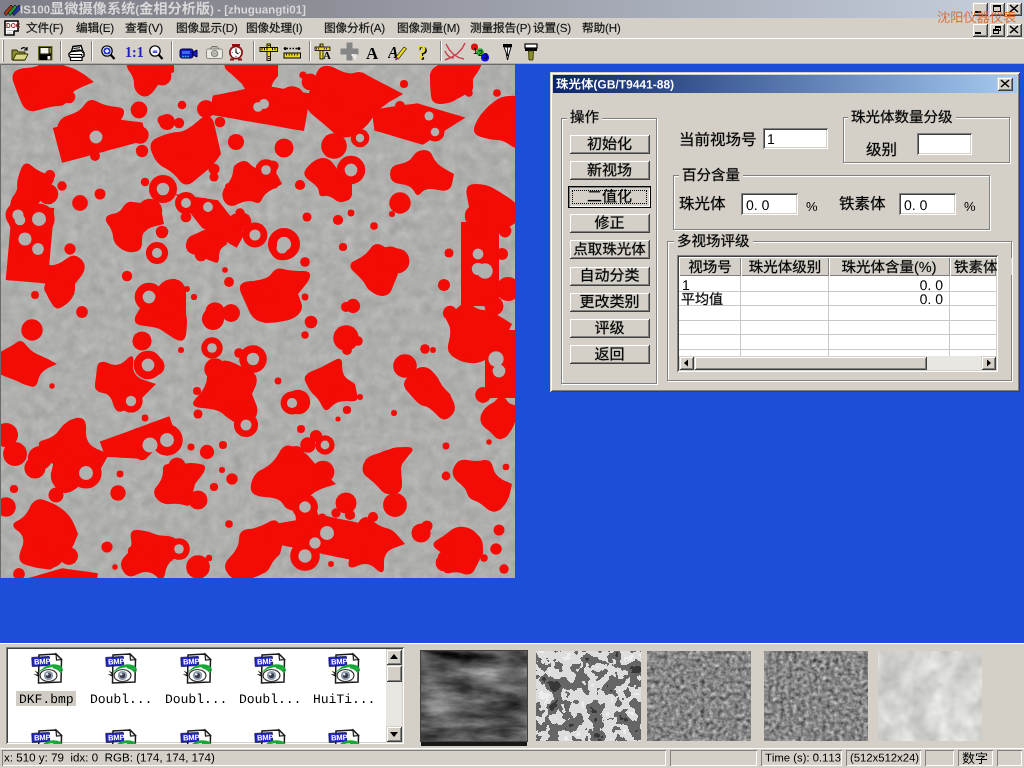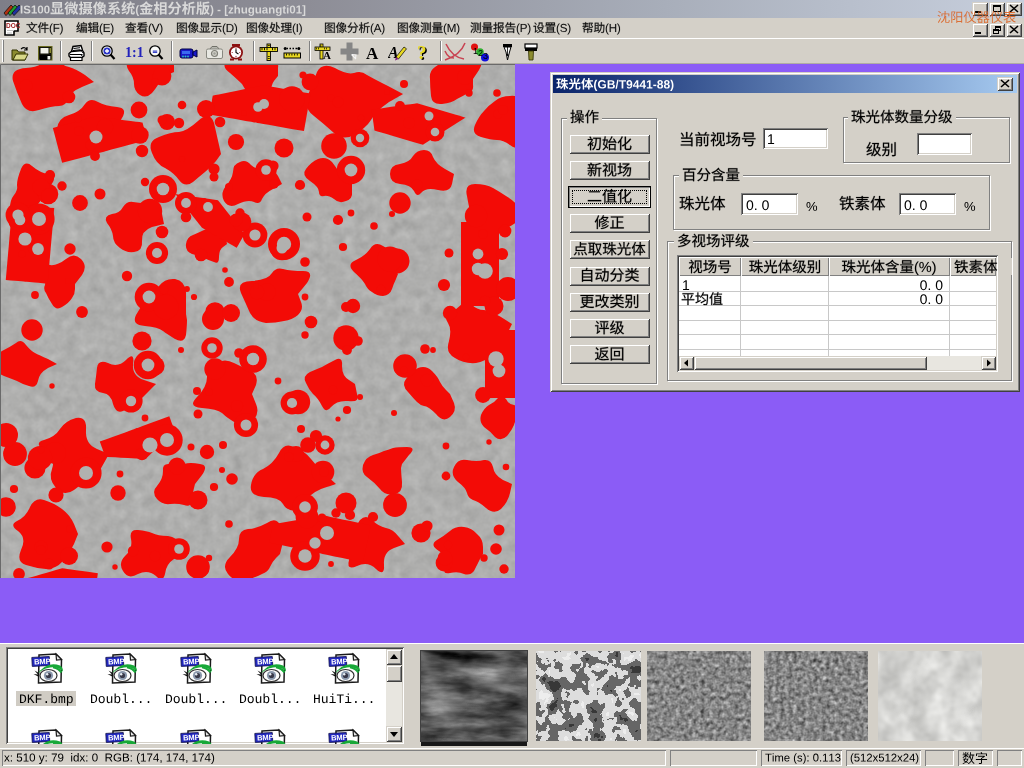--- a/index.html
+++ b/index.html
@@ -1,13 +1,13 @@
 <!DOCTYPE html>
 <html><head><meta charset="utf-8"><style>html,body{margin:0;padding:0}*{box-sizing:border-box}body{width:1024px;height:768px;overflow:hidden;font-family:"Liberation Sans",sans-serif}</style></head><body>
-<div style="position:absolute;left:0;top:0;width:1024px;height:768px;background:#8b5cf6">
+<div style="position:absolute;left:0;top:0;width:1024px;height:768px;background:#1d4ed8">
     <div style="position:absolute;left:0;top:0;width:1024px;height:18px;background:linear-gradient(90deg,#7e7e88 0%,#8d8d96 30%,#a8aeba 65%,#c7cfdd 100%);z-index:5"></div>
     <svg style="position:absolute;left:2px;top:1px;z-index:20" width="18" height="17">
       <path d="M2 12 L9 4 l2.6 2.6 L4 14.6 Z" fill="#b03010" stroke="#101010" stroke-width="0.8"></path>
       <path d="M6 12 L13 4 l2.6 2.6 L8 14.6 Z" fill="#20a030" stroke="#101010" stroke-width="0.8"></path>
       <path d="M10 12 L17 4 l2.6 2.6 L12 14.6 Z" fill="#2030a0" stroke="#101010" stroke-width="0.8"></path>
     </svg>
     <div class="" style="position:absolute;left:971.5px;top:2px;width:16px;height:14px;background:#d4d0c8;box-shadow:inset 1px 1px 0 #d4d0c8,inset -1px -1px 0 #404040,inset 2px 2px 0 #ffffff,inset -2px -2px 0 #808080;z-index:22"></div>
     <div style="position:absolute;left:974.5px;top:11px;width:6px;height:2px;background:#000;z-index:23"></div>
     <div class="" style="position:absolute;left:989px;top:2px;width:16px;height:14px;background:#d4d0c8;box-shadow:inset 1px 1px 0 #d4d0c8,inset -1px -1px 0 #404040,inset 2px 2px 0 #ffffff,inset -2px -2px 0 #808080;z-index:22"></div>
     <div style="position:absolute;left:993px;top:5px;width:8px;height:7px;border:1px solid #000;border-top-width:2px;z-index:23"></div>

